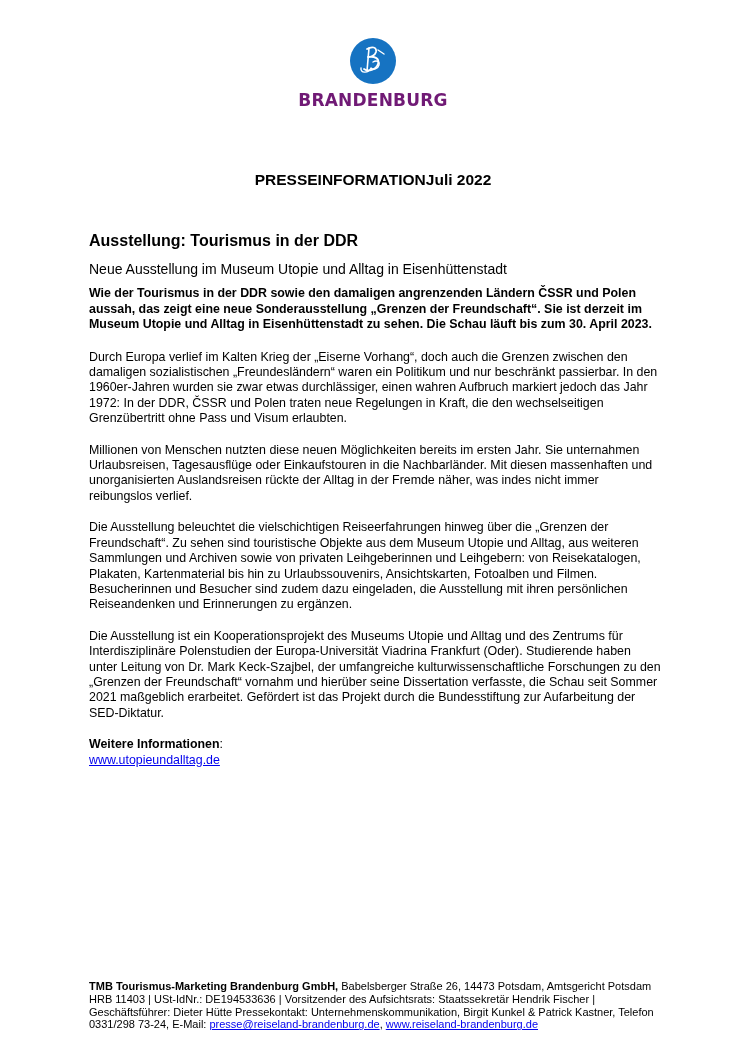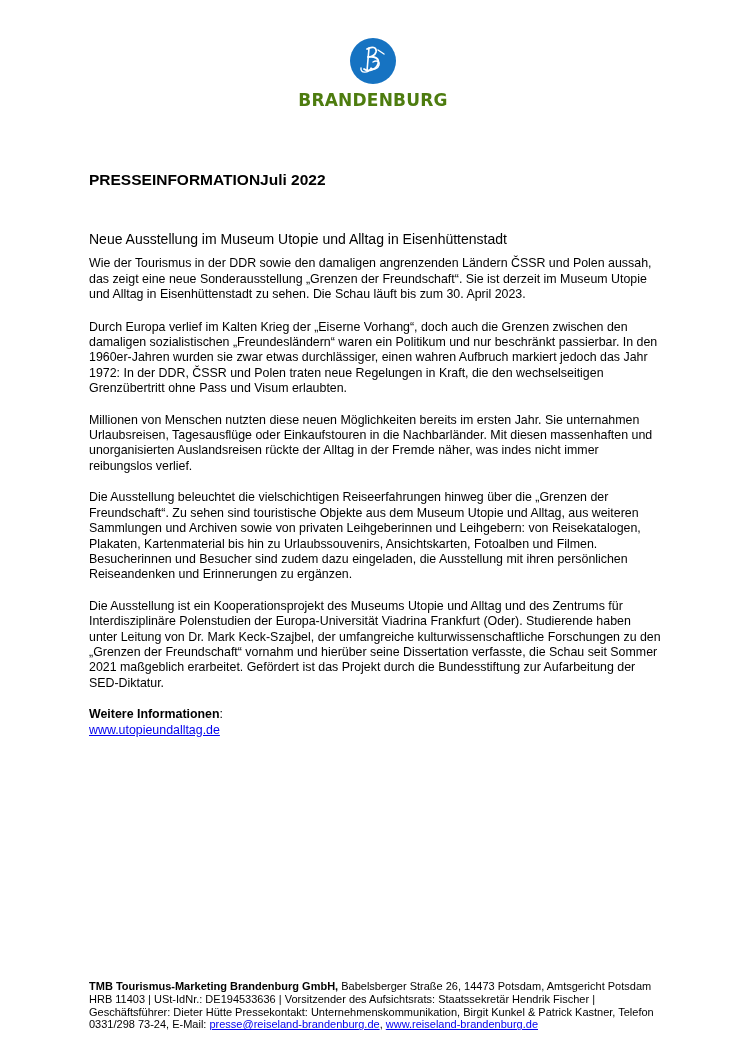--- a/index.html
+++ b/index.html
@@ -1,25 +1,25 @@
 <!DOCTYPE html>
 <html><head>
   <meta charset="utf-8">
   <style>
     html, body { margin: 0; padding: 0; background: #ffffff; }
     body { width: 746px; height: 1056px; position: relative; font-family: "Liberation Sans", sans-serif; color: #000; }
     .logo { position: absolute; left: 0; top: 38px; width: 746px; text-align: center; }
     .logo-circle { width: 46px; height: 46px; border-radius: 50%; background: #1673c2; margin: 0 auto; position: relative; }
     .logo-circle svg { position: absolute; left: 0; top: 0; }
-    .logo-word { margin-top: 6px; font-family: "DejaVu Sans", sans-serif; font-weight: bold; font-size: 17px; letter-spacing: 0.2px; color: #4d7c0f; }
-    .header-row { position: absolute; left: 89px; top: 171px; width: 568px; display: flex; justify-content: flex-start; font-weight: bold; font-size: 15.5px; }
+    .logo-word { margin-top: 6px; font-family: "DejaVu Sans", sans-serif; font-weight: bold; font-size: 17px; letter-spacing: 0.2px; color: #701a75; }
+    .header-row { position: absolute; left: 89px; top: 171px; width: 568px; display: flex; justify-content: center; font-weight: bold; font-size: 15.5px; }
     .content { position: absolute; left: 89px; top: 232px; width: 572px; font-size: 12.4px; line-height: 15.4px; }
     .title { font-size: 16px; font-weight: bold; margin: 0 0 12px 0; line-height: 18px; }
     .subtitle { font-weight: normal; font-size: 14px; margin: 0 0 9px 0; }
-    .lead { font-weight: normal; margin: 0 0 17px 0; }
+    .lead { font-weight: bold; margin: 0 0 17px 0; }
     p { margin: 0 0 16px 0; }
     .more-label { font-weight: bold; }
     a { color: #0000ee; }
     .footer { position: absolute; left: 89px; top: 980px; width: 572px; font-size: 11px; line-height: 12.8px; }
     .footer b { font-weight: bold; }
   </style>
 </head>
 <body>
 
 <div class="logo">
@@ -33,20 +33,21 @@
   </div>
   <div class="logo-word">BRANDENBURG</div>
 </div>
 
 <div class="header-row">
   <span>PRESSEINFORMATION</span>
   <span>Juli 2022</span>
 </div>
 
 <div class="content">
+  <h1 class="title">Ausstellung: Tourismus in der DDR</h1>
   <div class="subtitle">Neue Ausstellung im Museum Utopie und Alltag in Eisenhüttenstadt</div>
   <p class="lead">Wie der Tourismus in der DDR sowie den damaligen angrenzenden Ländern ČSSR und Polen aussah, das zeigt eine neue Sonderausstellung „Grenzen der Freundschaft“. Sie ist derzeit im Museum Utopie und Alltag in Eisenhüttenstadt zu sehen. Die Schau läuft bis zum 30. April 2023.</p>
   <p>Durch Europa verlief im Kalten Krieg der „Eiserne Vorhang“, doch auch die Grenzen zwischen den damaligen sozialistischen „Freundesländern“ waren ein Politikum und nur beschränkt passierbar. In den 1960er-Jahren wurden sie zwar etwas durchlässiger, einen wahren Aufbruch markiert jedoch das Jahr 1972: In der DDR, ČSSR und Polen traten neue Regelungen in Kraft, die den wechselseitigen Grenzübertritt ohne Pass und Visum erlaubten.</p>
   <p>Millionen von Menschen nutzten diese neuen Möglichkeiten bereits im ersten Jahr. Sie unternahmen Urlaubsreisen, Tagesausflüge oder Einkaufstouren in die Nachbarländer. Mit diesen massenhaften und unorganisierten Auslandsreisen rückte der Alltag in der Fremde näher, was indes nicht immer reibungslos verlief.</p>
   <p>Die Ausstellung beleuchtet die vielschichtigen Reiseerfahrungen hinweg über die „Grenzen der Freundschaft“. Zu sehen sind touristische Objekte aus dem Museum Utopie und Alltag, aus weiteren Sammlungen und Archiven sowie von privaten Leihgeberinnen und Leihgebern: von Reisekatalogen, Plakaten, Kartenmaterial bis hin zu Urlaubssouvenirs, Ansichtskarten, Fotoalben und Filmen. Besucherinnen und Besucher sind zudem dazu eingeladen, die Ausstellung mit ihren persönlichen Reiseandenken und Erinnerungen zu ergänzen.</p>
   <p>Die Ausstellung ist ein Kooperationsprojekt des Museums Utopie und Alltag und des Zentrums für Interdisziplinäre Polenstudien der Europa-Universität Viadrina Frankfurt (Oder). Studierende haben unter Leitung von Dr. Mark Keck-Szajbel, der umfangreiche kulturwissenschaftliche Forschungen zu den „Grenzen der Freundschaft“ vornahm und hierüber seine Dissertation verfasste, die Schau seit Sommer 2021 maßgeblich erarbeitet. Gefördert ist das Projekt durch die Bundesstiftung zur Aufarbeitung der SED-Diktatur.</p>
   <div>
     <span class="more-label">Weitere Informationen</span><span>:</span><br>
     <a href="#">www.utopieundalltag.de</a>
   </div>

